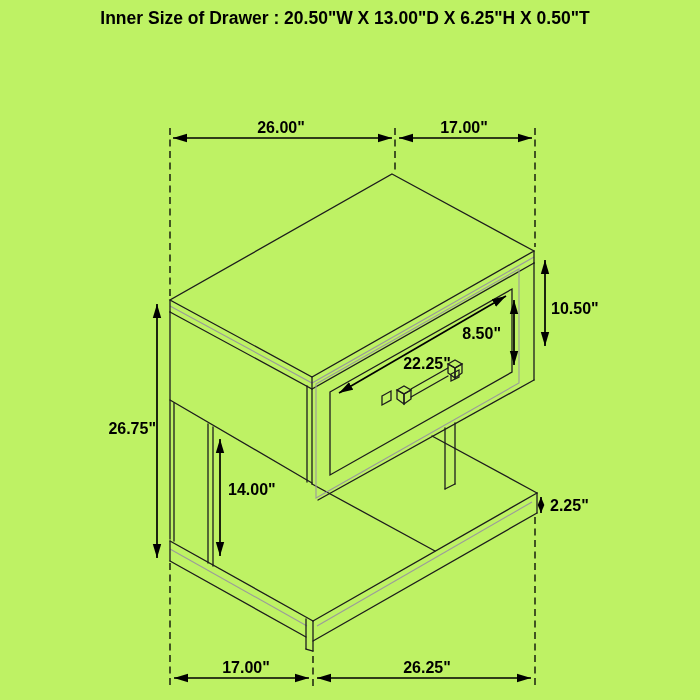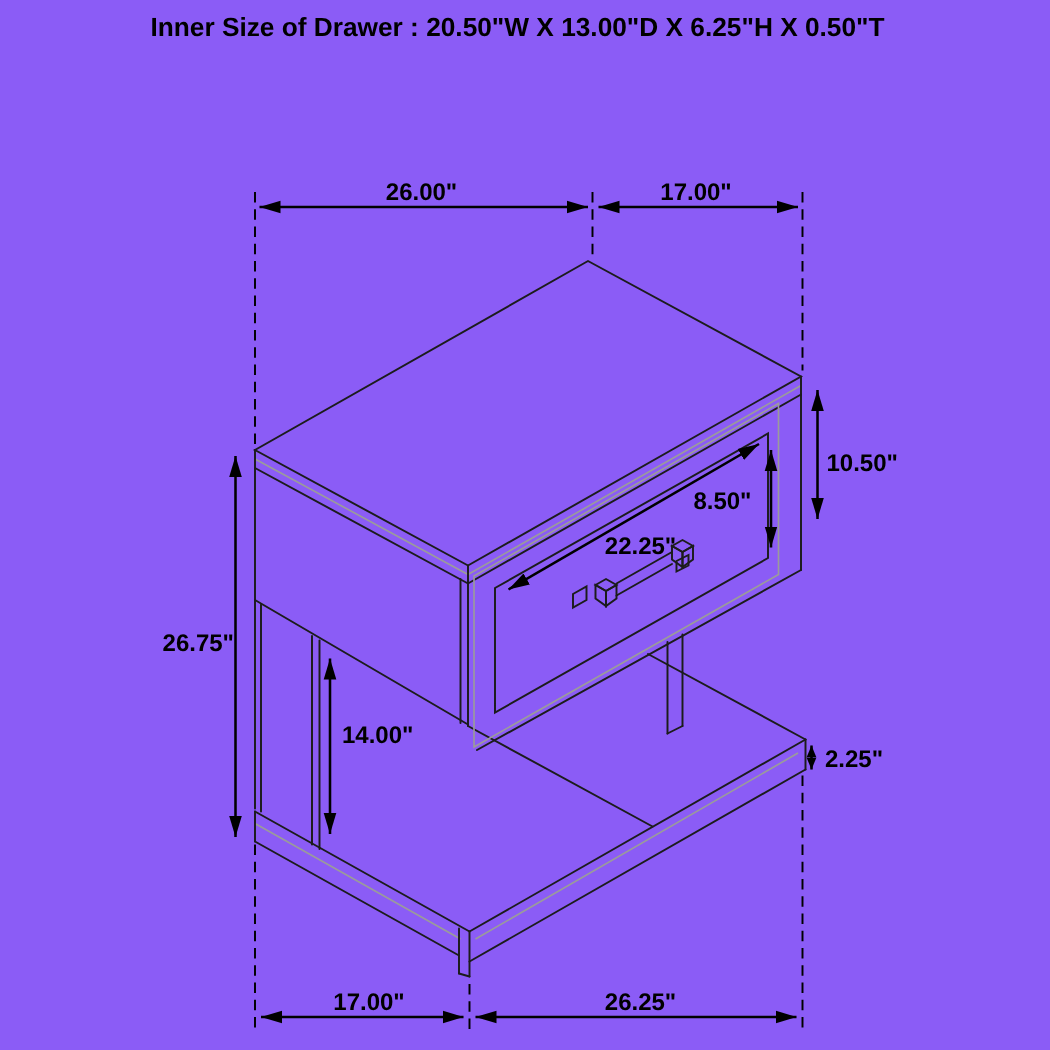--- a/index.html
+++ b/index.html
@@ -1,19 +1,19 @@
 <!DOCTYPE html>
 <html><head>
 <meta charset="utf-8">
 <style>
   html,body{margin:0;padding:0;background:#ffffff;}
   .frame{
     position:relative;
     width:700px;height:700px;
-    background:#8b5cf6;
+    background:#bef264;
     font-family:"Liberation Sans", sans-serif;
     overflow:hidden;
   }
   svg{display:block;}
   .dim-label{
     font-family:"Liberation Sans", sans-serif;
     font-weight:bold;
     font-size:16px;
     fill:#000000;
   }

